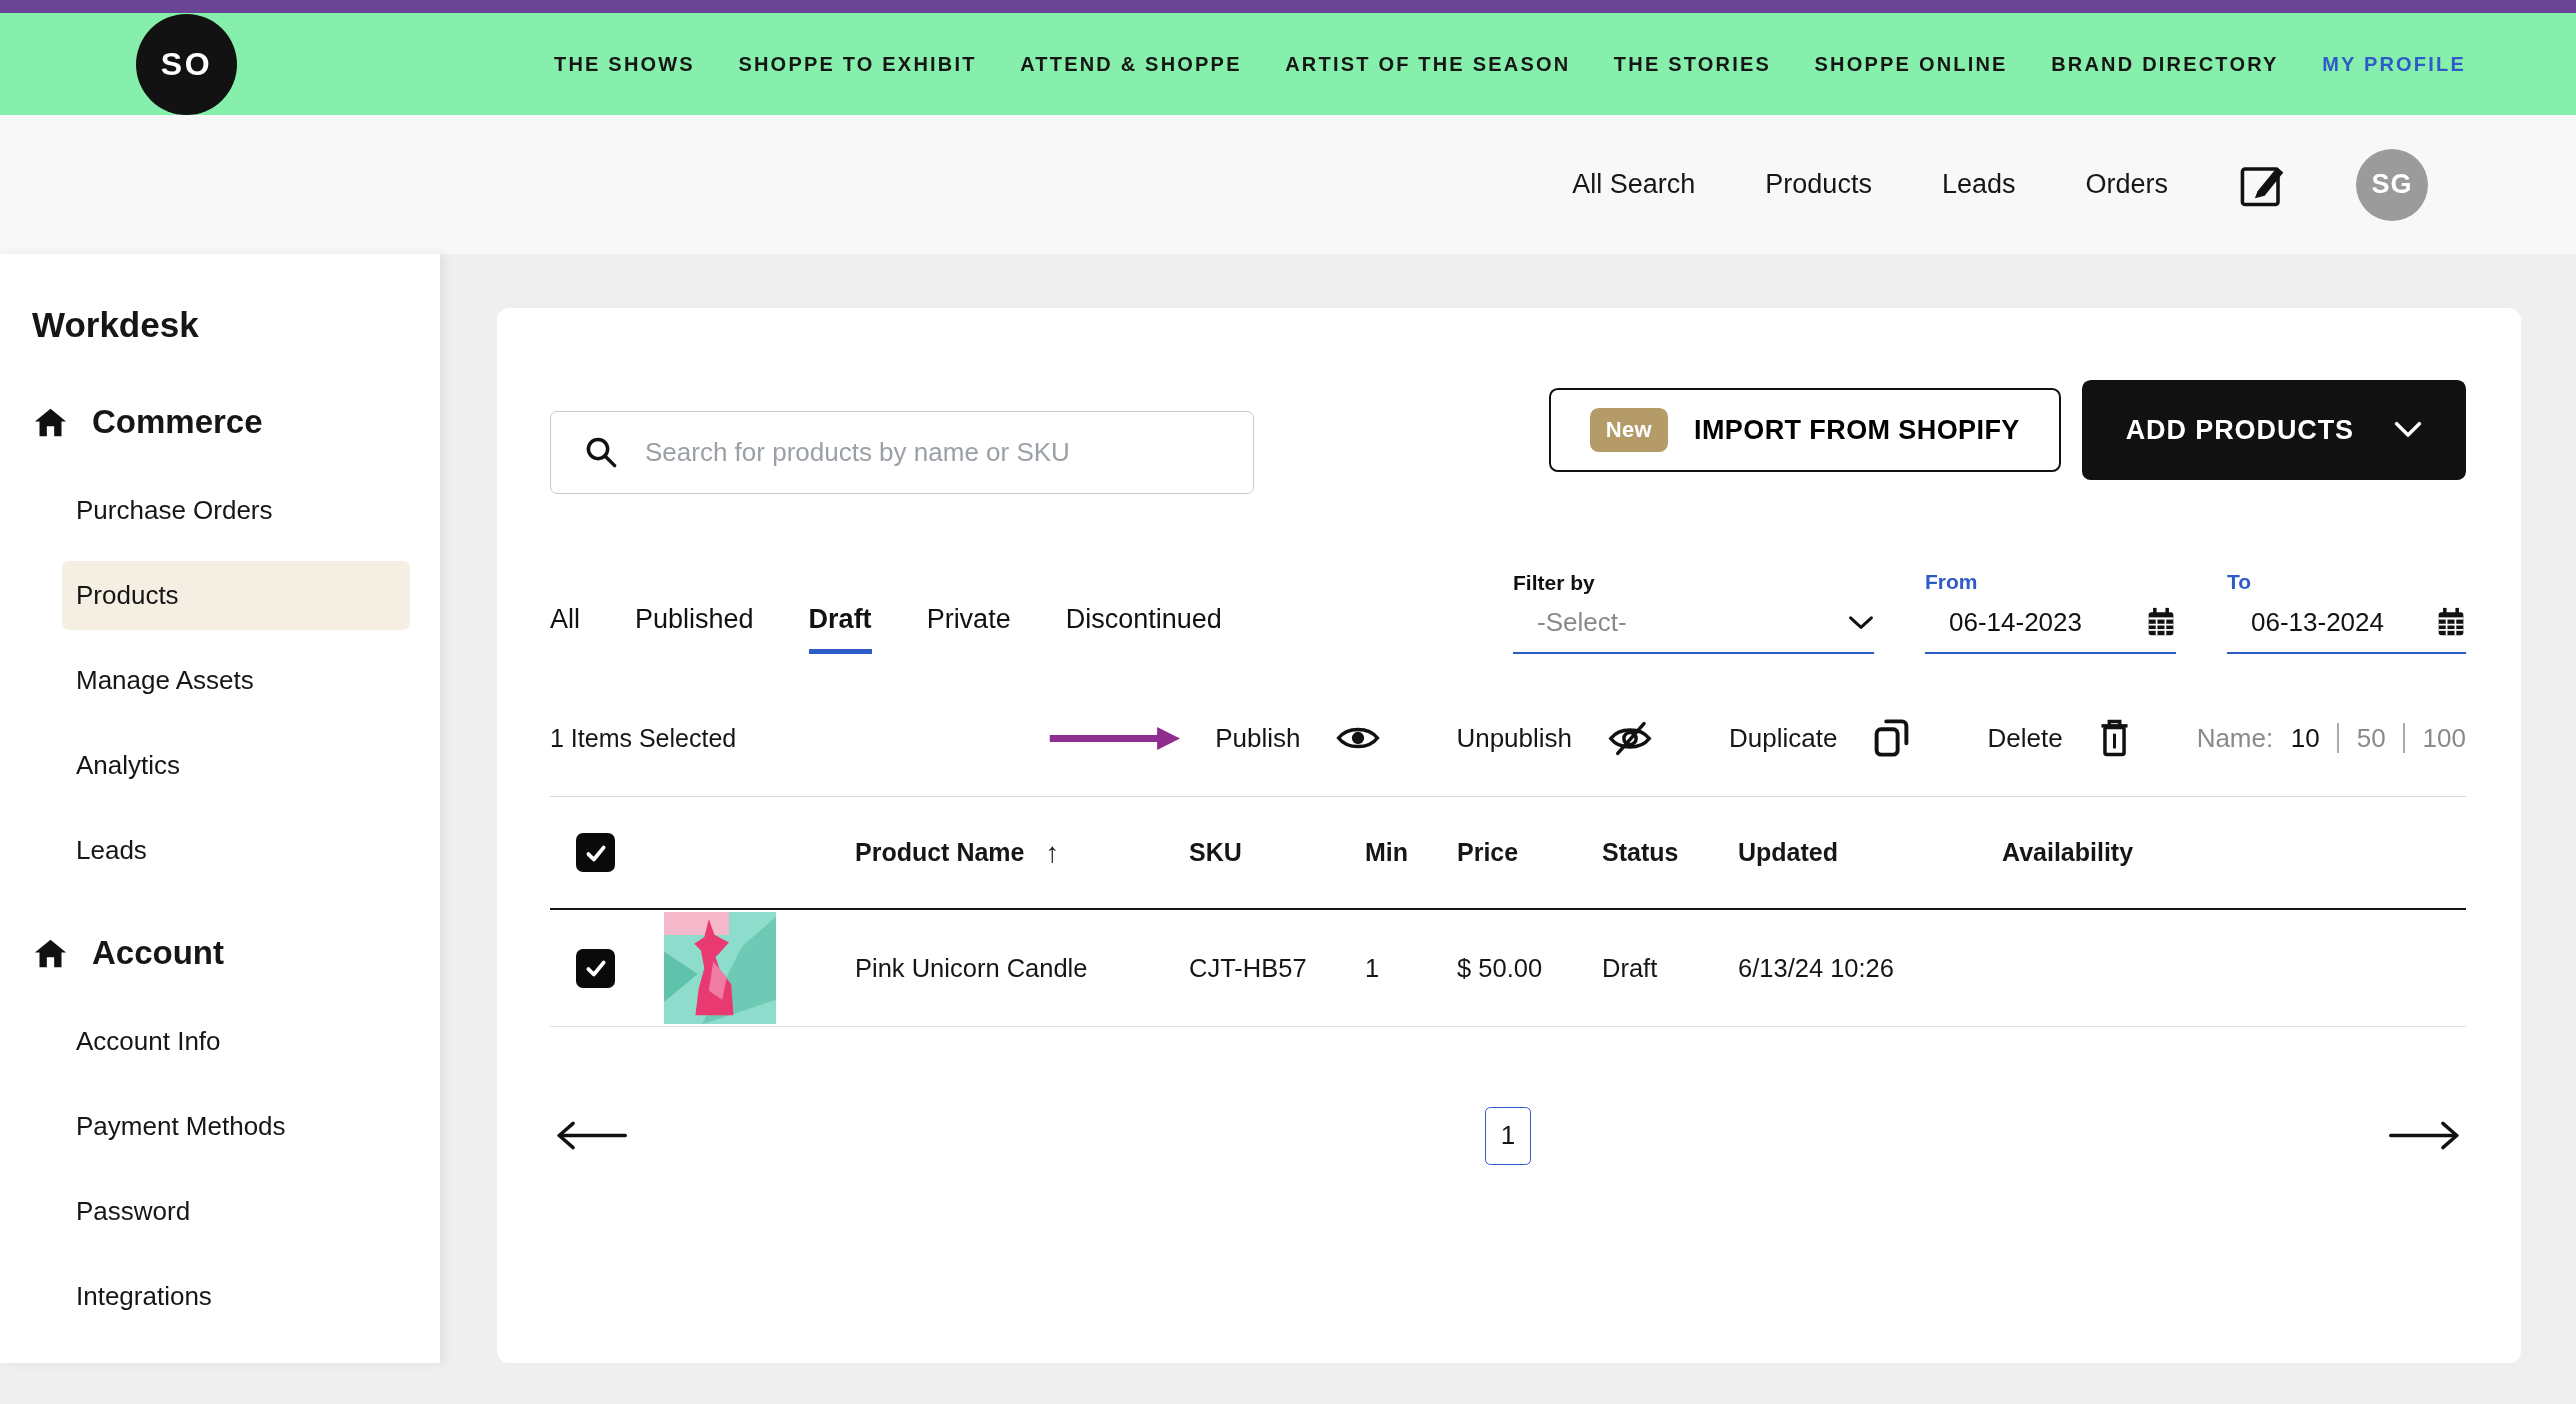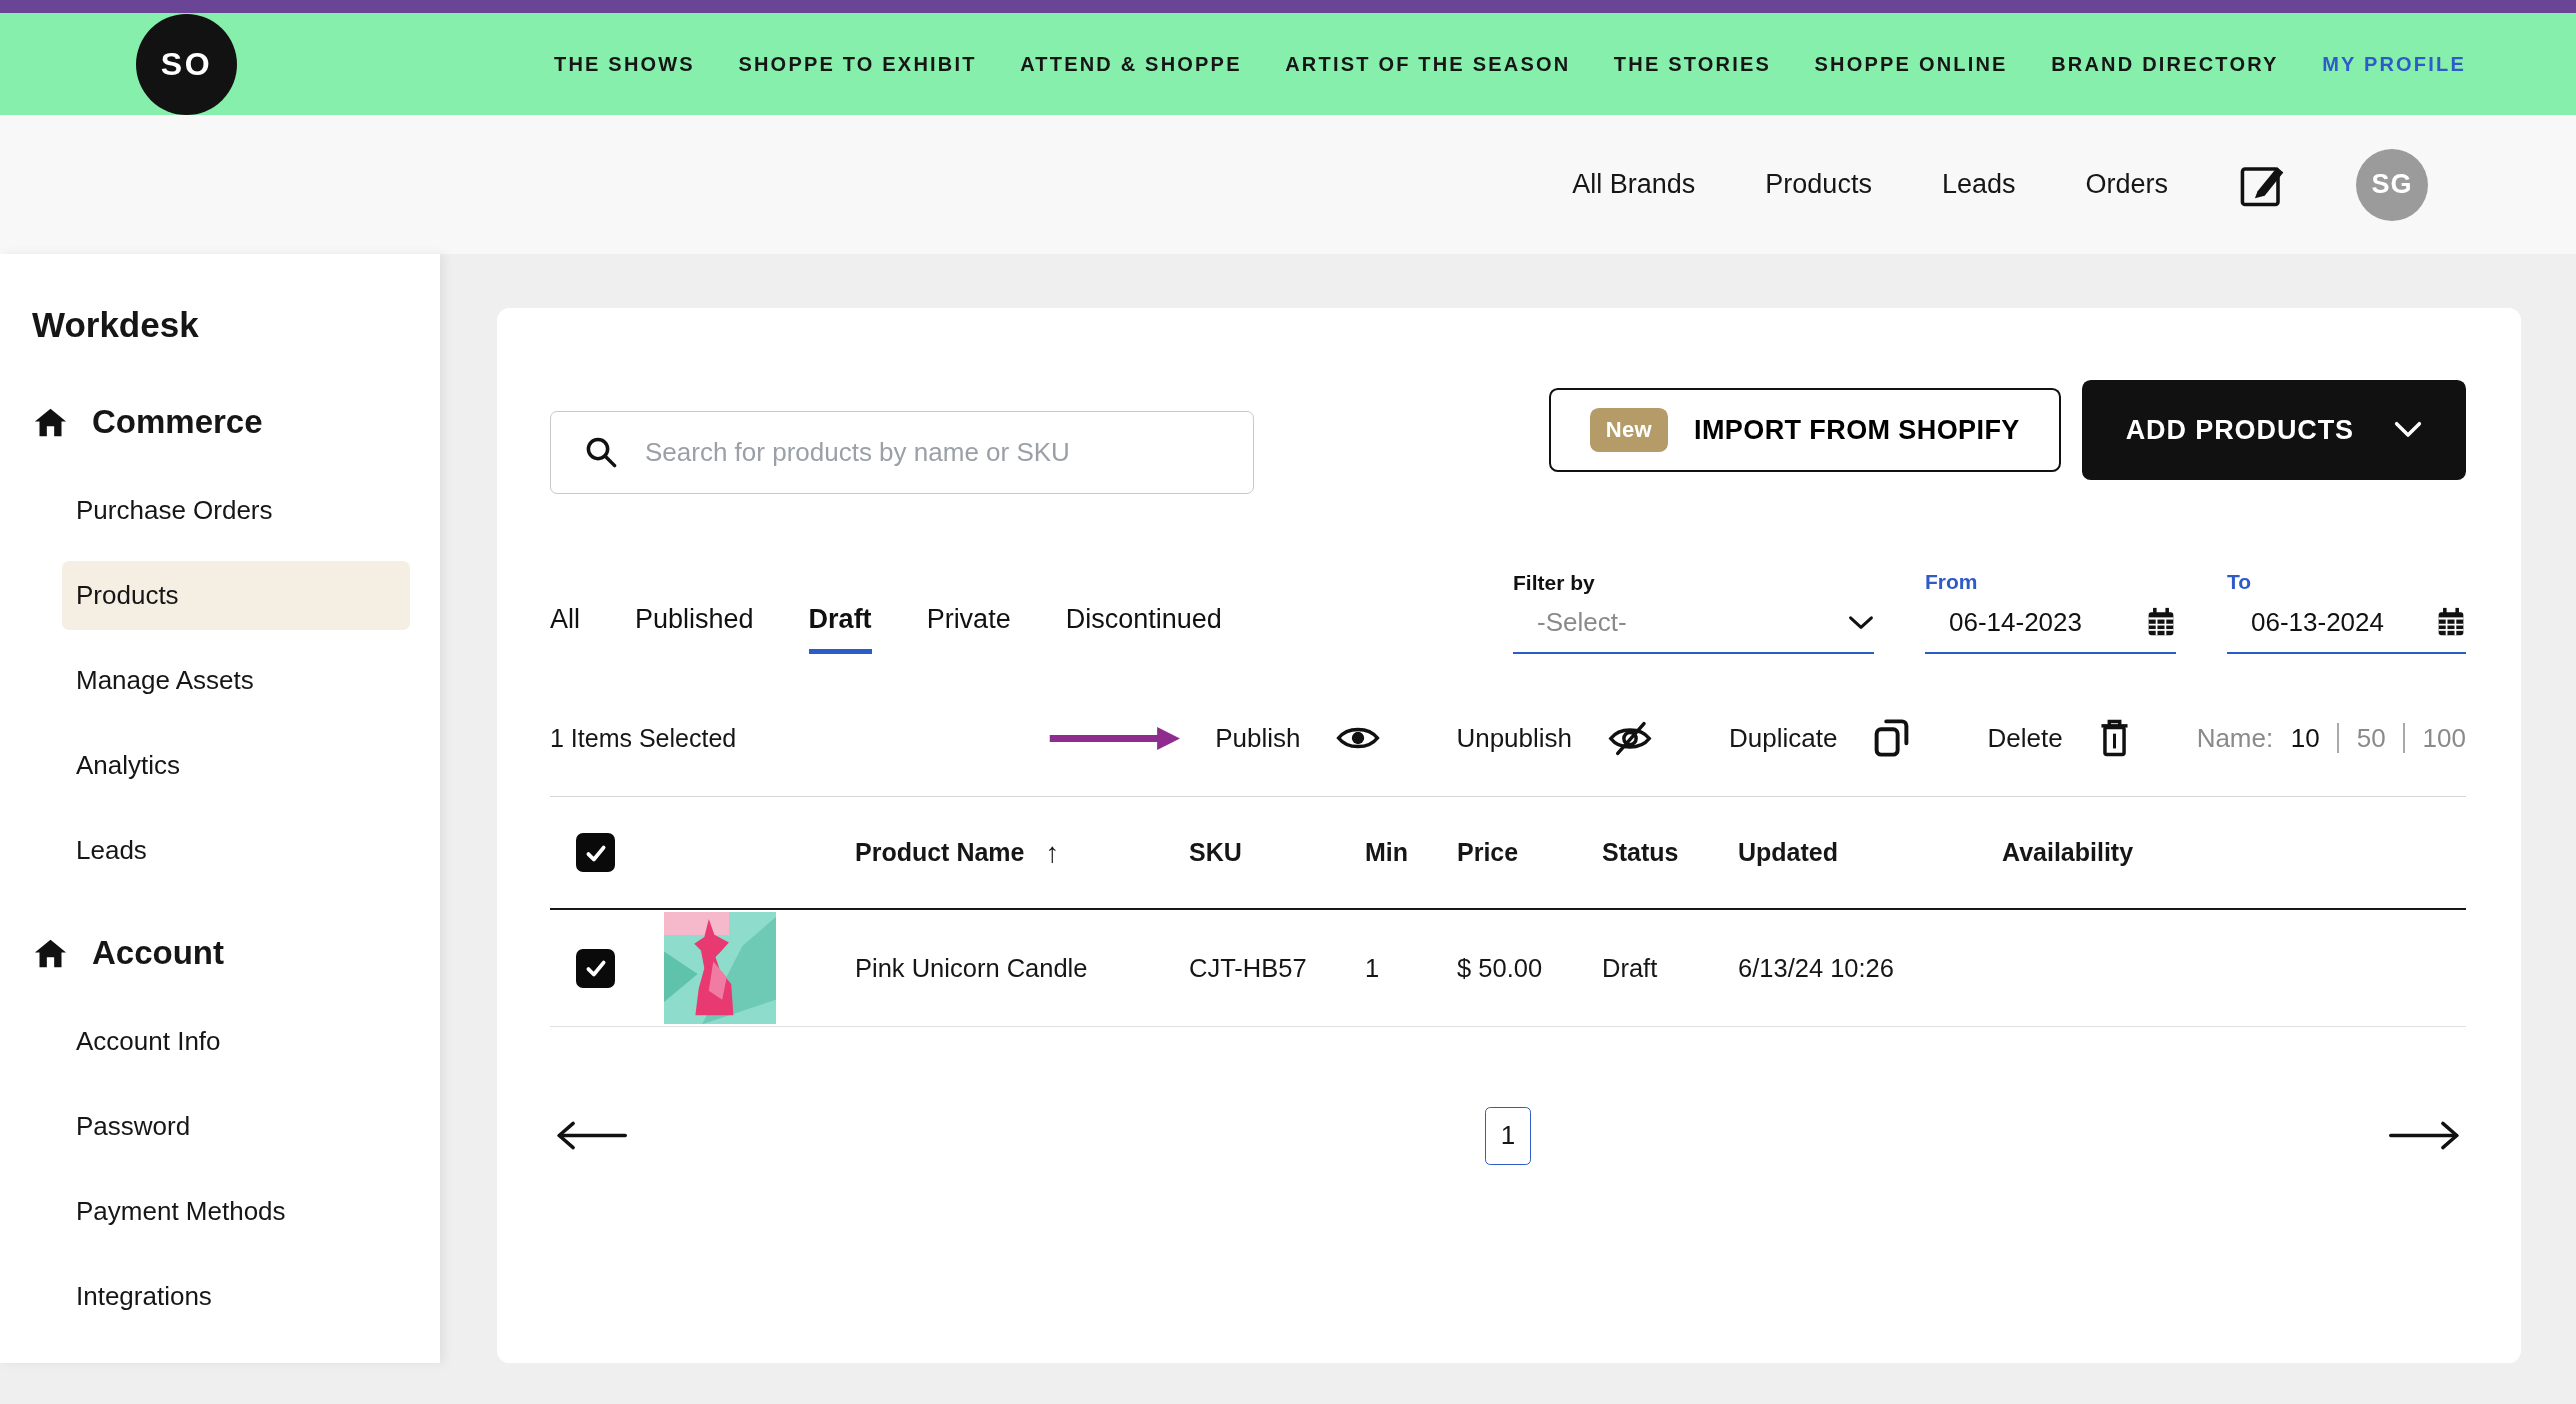--- a/index.html
+++ b/index.html
@@ -130,21 +130,21 @@
     <a href="#">ATTEND &amp; SHOPPE</a>
     <a href="#">ARTIST OF THE SEASON</a>
     <a href="#">THE STORIES</a>
     <a href="#">SHOPPE ONLINE</a>
     <a href="#">BRAND DIRECTORY</a>
     <a href="#" class="profile">MY PROFILE</a>
   </nav>
 </header>
 
 <div class="accountbar">
-  <a href="#">All Brands</a>
+  <a href="#">All Search</a>
   <a href="#">Products</a>
   <a href="#">Leads</a>
   <a href="#">Orders</a>
   <button class="iconbtn">
     <svg width="48" height="48" viewBox="0 0 54 54">
       <rect x="5" y="9" width="40" height="40" rx="3" fill="none" stroke="#111" stroke-width="4"></rect>
       <polygon points="22,34 44,7 51,13 30,39 19,42" fill="#111"></polygon>
     </svg>
   </button>
   <div class="avatar">SG</div>
@@ -170,22 +170,22 @@
 
     <div class="section-head">
       <span>
         <svg width="37" height="33" viewBox="0 0 40 36">
           <path d="M20 3 L37 17 h-5 v16 h-8 V22 h-8 v11 H8 V17 H3 Z" fill="#111"></path>
         </svg>
       </span>
       <span>Account</span>
     </div>
     <div class="sub-item">Account Info</div>
+    <div class="sub-item">Payment Methods</div>
     <div class="sub-item">Password</div>
-    <div class="sub-item">Payment Methods</div>
     <div class="sub-item">Integrations</div>
   </aside>
 
   <main class="content">
     <div class="card">
 
       <div class="toolbar">
         <div class="search">
           <span>
             <svg width="35" height="35" viewBox="0 0 40 40">

